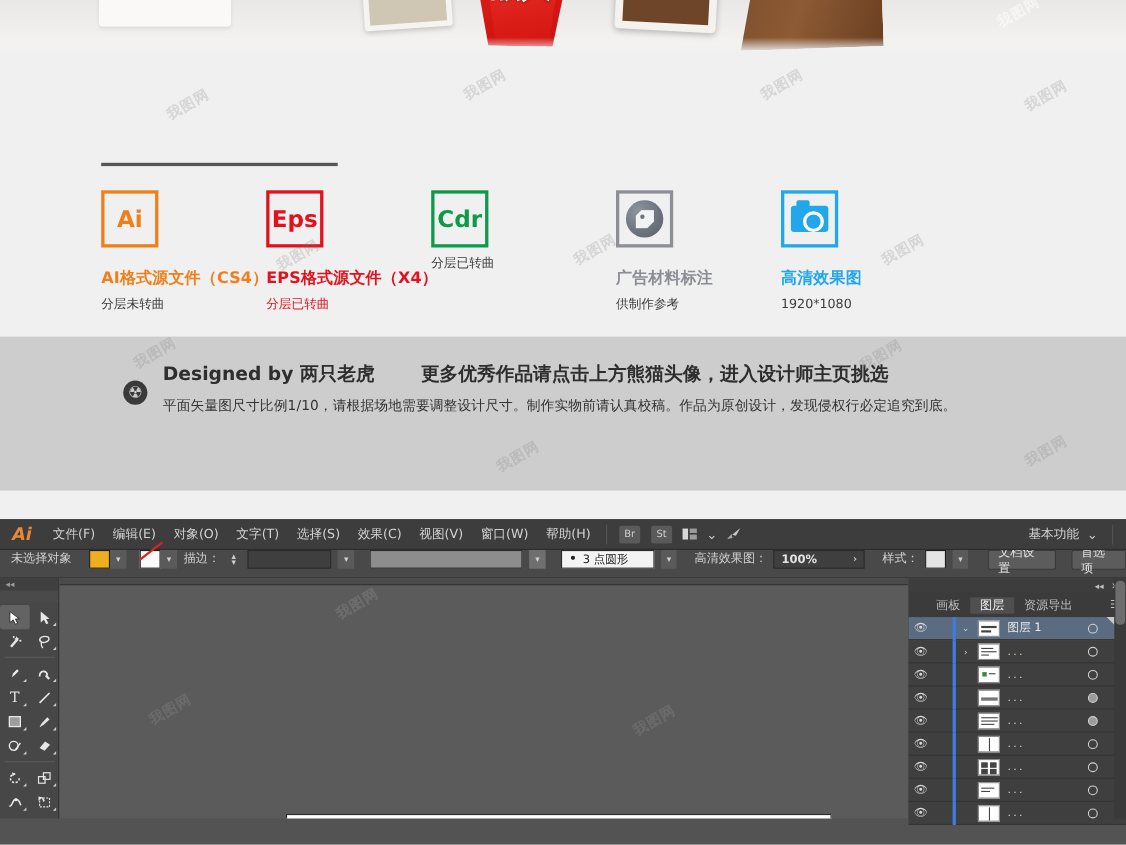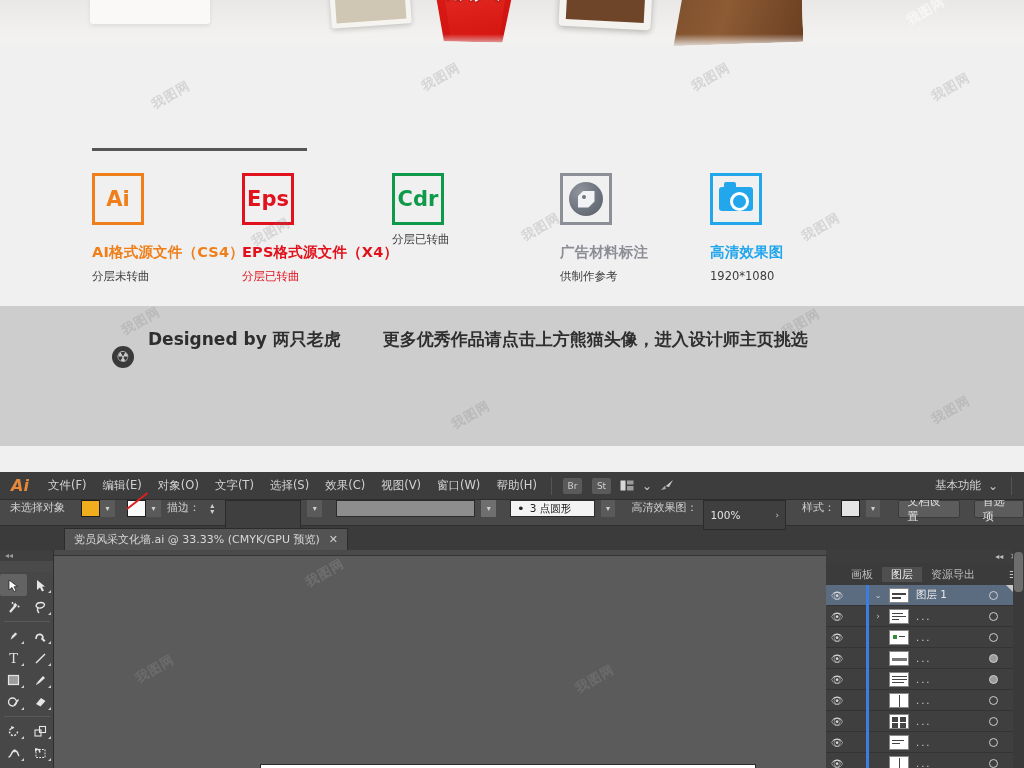--- a/index.html
+++ b/index.html
@@ -115,22 +115,22 @@
                border-bottom:1px solid #2f2f2f; padding-left:10px; gap:6px; font-size:11px; color:#d0d0d0;}
   .opt-label { color:#d0d0d0; font-size:11px; white-space:nowrap; }
   .sw-fill { width:19px; height:17px; background:#f0ad1e; border:1px solid #1e1e1e; }
   .sw-stroke { width:19px; height:17px; background:#fafafa; border:1px solid #1e1e1e; position:relative;}
   .sw-stroke:after { content:""; position:absolute; left:-1px; top:7px; width:26px; height:2px;
                      background:#e02020; transform:rotate(-38deg); transform-origin:left center;}
   .caret { width:15px; height:17px; background:#5a5a5a; color:#d0d0d0; font-size:8px;
            display:flex; align-items:center; justify-content:center; }
   .spin { width:13px; height:17px; color:#cfcfcf; font-size:8px; display:flex; flex-direction:column;
           align-items:center; justify-content:center; line-height:6px; }
-  .combo-dark { height:30px; background:#3f3f3f; border:1px solid #2b2b2b; display:flex;
-                align-items:center; }
+  .combo-dark { height:17px; background:#3f3f3f; border:1px solid #2b2b2b; display:flex;
+                align-items:center;font-weight:bold; }
   .combo-grey { height:17px; background:#8d8d8d; border:1px solid #2b2b2b; }
   .combo-light { height:17px; background:#f3f3f3; color:#222; border:1px solid #2b2b2b;
                  display:flex; align-items:center; padding:0 6px; font-size:10.5px; white-space:nowrap;}
   .opt-btn { height:18px; padding:0 8px; background:#5c5c5c; border:1px solid #3a3a3a; border-radius:2px;
              color:#e2e2e2; font-size:11px; display:flex; align-items:center; }
   .sw-style { width:19px; height:17px; background:#e4e4e4; border:1px solid #1e1e1e; }
 
   .ai-tabbar { height:24px; background:#3b3b3b; display:flex; align-items:flex-end; padding-left:64px; }
   .doc-tab { height:22px; background:#535353; border:1px solid #2c2c2c; border-bottom:none;
              display:flex; align-items:center; padding:0 9px; gap:9px; color:#d8d8d8; font-size:11px;}
@@ -264,20 +264,21 @@
     <div class="wm dark" style="left:800px;top:170px;">我图网</div>
   </div>
 
   <div class="designer">
     <div class="dz-icon">
         <span>☢</span>
       </div>
     <div class="dz-line1">
       <span>Designed by 两只老虎</span><span class="gap"></span><span>更多优秀作品请点击上方熊猫头像，进入设计师主页挑选</span>
     </div>
+    <div class="dz-line2">平面矢量图尺寸比例1/10，请根据场地需要调整设计尺寸。制作实物前请认真校稿。作品为原创设计，发现侵权行必定追究到底。</div>
     <div class="wm dark" style="left:120px;top:6px;">我图网</div>
     <div class="wm dark" style="left:450px;top:100px;">我图网</div>
     <div class="wm dark" style="left:780px;top:8px;">我图网</div>
     <div class="wm dark" style="left:930px;top:95px;">我图网</div>
   </div>
 
   <div class="ai-win">
 
     <div class="ai-menubar">
       <div class="ai-logo">Ai</div>
@@ -345,26 +346,20 @@
         <span style="color:#e3e3e3;font-size:10.5px">100%</span>
         <span style="color:#c8c8c8;font-size:9px">›</span>
       </div>
       <div class="opt-label" style="margin-left:10px">样式：</div>
       <div class="sw-style"></div>
       <div class="caret">▾</div>
       <div class="opt-btn" style="margin-left:12px">文档设置</div>
       <div class="opt-btn" style="margin-left:8px">首选项</div>
     </div>
 
-    <div class="ai-tabbar">
-      <div class="doc-tab">
-        <span>党员风采文化墙.ai @ 33.33% (CMYK/GPU 预览)</span>
-        <span class="x">✕</span>
-      </div>
-    </div>
 
     <div class="ai-body">
 
       <div class="ai-tools">
         <div class="tools-grip">◂◂</div>
         <div class="tools-title"></div>
         <div class="tool-grid">
           <div class="tool sel">
             <svg width="11" height="13" viewBox="0 0 11 13">
                 <path d="M1 1 L1 11 L4 8.5 L6 12.5 L8 11.5 L6 7.8 L9.5 7.5 Z" fill="#fff" stroke="#1a1a1a" stroke-width=".7"></path>

